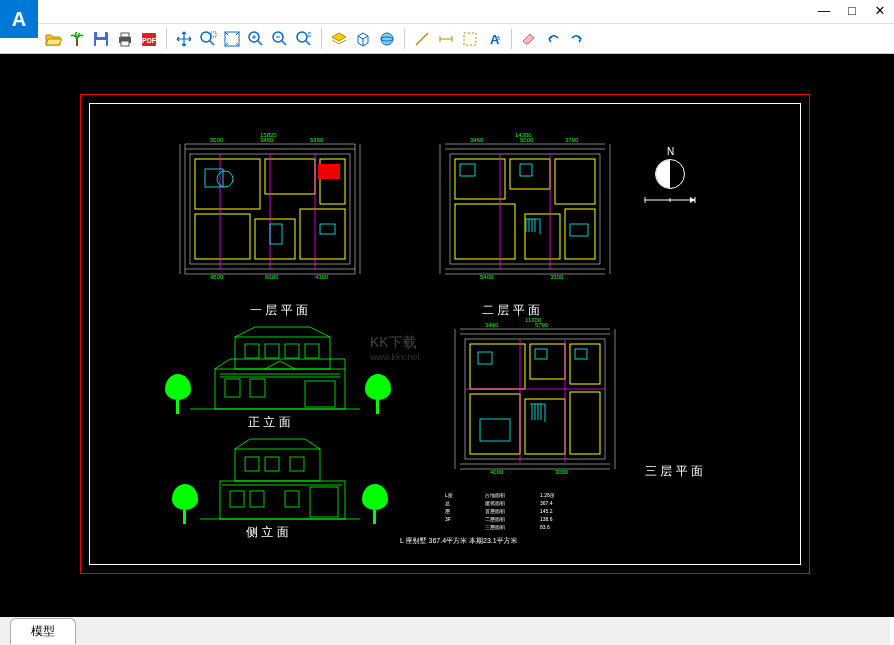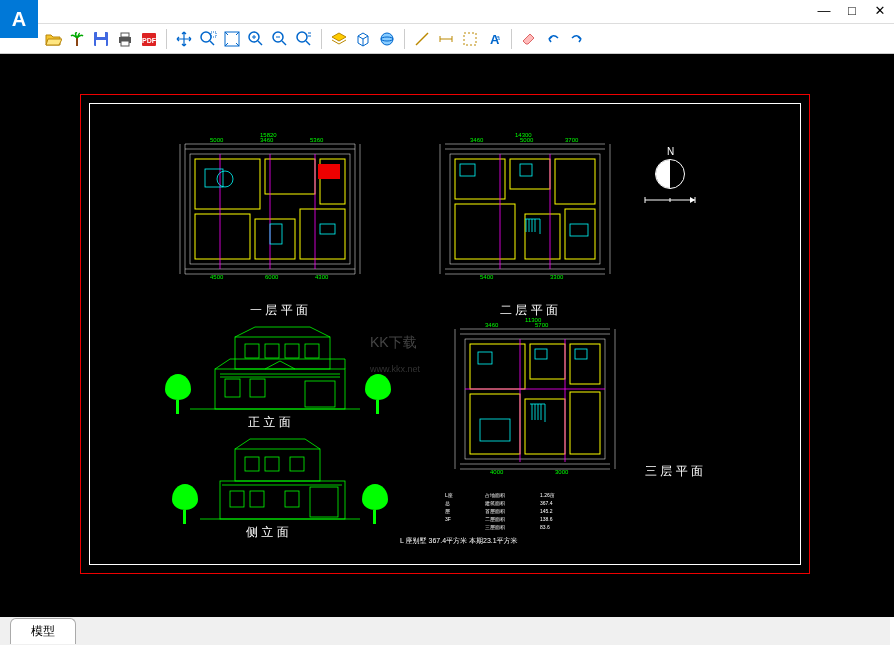--- a/index.html
+++ b/index.html
@@ -27,21 +27,21 @@
 .inner-frame { position: absolute; top: 8px; left: 8px; right: 8px; bottom: 8px; border: 1px solid #fff; }
 
 .floorplan { position: absolute; }
 
 .elevation { position: absolute; }
 .compass { position: absolute; top: 55px; right: 115px; width: 30px; height: 30px; border: 1px solid #fff; border-radius: 50%; }
 .compass::before { content: ''; position: absolute; left: 0; top: 0; width: 50%; height: 100%; background: #fff; border-radius: 15px 0 0 15px; }
 .compass-n { position: absolute; top: -14px; left: 11px; color: #fff; font-size: 10px; }
 .label-text { position: absolute; color: #fff; font-size: 12px; }
 .watermark { position: absolute; top: 280px; left: 370px; color: #444; font-size: 14px; }
-.watermark-sub { font-size: 9px; color: #333; margin-top: 12px; }
+.watermark-sub { font-size: 9px; color: #333; }
 
 .tree { position: absolute; width: 30px; height: 40px; }
 .tree-crown { width: 26px; height: 26px; background: #0f0; border-radius: 50% 50% 50% 50% / 60% 60% 40% 40%; position: absolute; top: 0; }
 .tree-trunk { width: 3px; height: 14px; background: #0f0; position: absolute; bottom: 0; left: 11px; }
 
 .statusbar { position: absolute; bottom: 0; left: 0; right: 4px; height: 28px; background: #f0f0f0; display: flex; align-items: center; }
 .status-tab { background: #fff; border: 1px solid #aaa; border-bottom: none; border-radius: 6px 6px 0 0; padding: 4px 20px; margin-left: 10px; cursor: pointer; }
 .status-right { margin-left: auto; margin-right: 6px; color: #333; }
 .status-right a { color: #0066cc; text-decoration: underline; }
 
@@ -279,21 +279,21 @@
         </g>
         <g fill="#0f0" font-size="6">
           <text x="40" y="18">3460</text>
             <text x="90" y="18">5000</text>
             <text x="135" y="18">3700</text>
           <text x="85" y="13">14300</text>
           <text x="50" y="155">5400</text>
             <text x="120" y="155">3300</text>
         </g>
       </svg>
-      <div class="label-text" style="top:198px;left:410px">二 层 平 面</div>
+      <div class="label-text" style="top:198px;left:392px">二 层 平 面</div>
 
       <div class="compass">
         <span class="compass-n">N</span>
       </div>
       <svg style="position:absolute;top:90px;right:100px;width:60px;height:12px">
           <line x1="5" y1="6" x2="55" y2="6" stroke="#fff"></line>
           <line x1="5" y1="3" x2="5" y2="9" stroke="#fff"></line>
           <line x1="55" y1="3" x2="55" y2="9" stroke="#fff"></line>
           <line x1="30" y1="4" x2="30" y2="8" stroke="#fff"></line>
           <path d="M55 6 L50 3 L50 9 Z" fill="#fff"></path>

